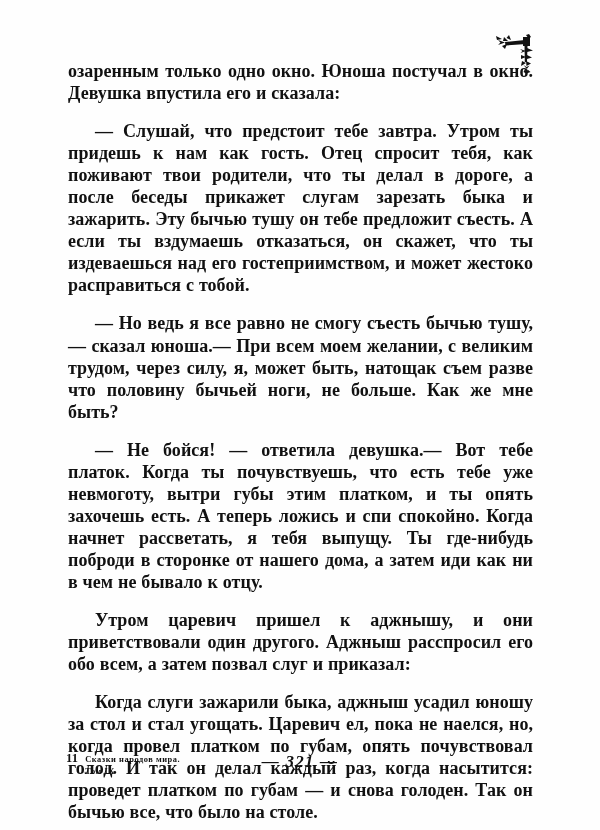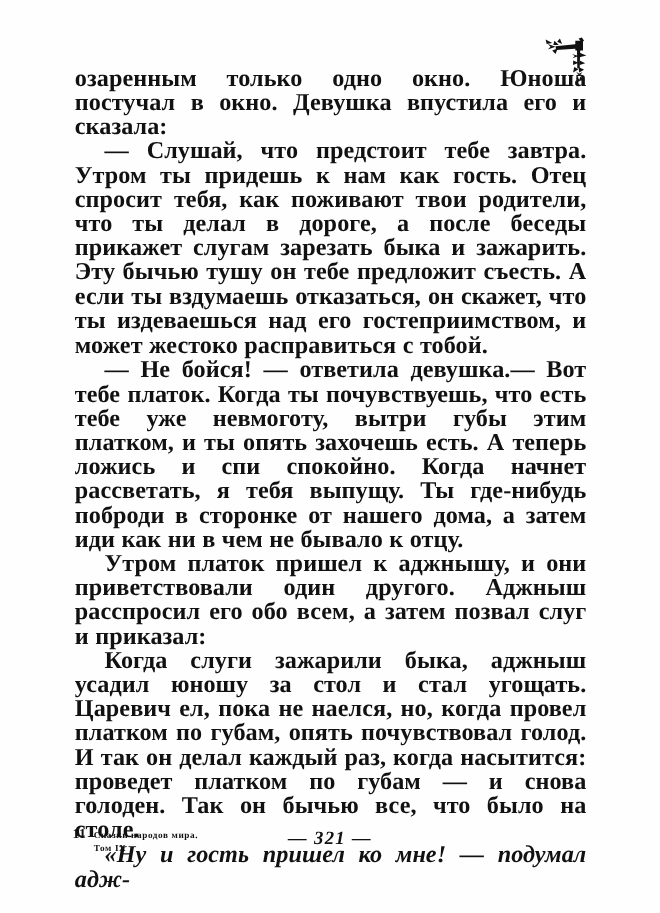--- a/index.html
+++ b/index.html
@@ -35,29 +35,29 @@
     position: absolute;
     left: 68px;
     top: 60px;
     width: 465px;
   }
 
   .para {
     margin: 0;
     text-align: justify;
     text-align-last: left;
-    font-size: 22px;
+    font-size: 18px;
     line-height: 22.05px;
     letter-spacing: 0.05px;
     word-spacing: 0.3px;
     -webkit-font-smoothing: none;
     font-weight: 600;
     hyphens: manual;
   }
-  .para.indent { text-indent: 27px; }
+  .para.indent { text-indent: 27px; margin-top: 16px; }
   .para.cont  { text-indent: 0; }
 
   
   .para.tail { text-align: justify; text-align-last: justify; font-style: italic; }
 
   
   .footer {
     position: absolute;
     left: 0;
     top: 752px;
@@ -138,22 +138,23 @@
         <path d="M31.5 37 L34.8 41 L37.5 37.5 L34.5 39 Z"></path>
         <path d="M33 41 L35 46 L31.5 44 Z"></path>
         <path d="M35.5 41.5 L38.5 44 L34.5 45.5 Z"></path>
       </g>
     </svg>
   </div>
 
   <div class="textblock">
     <p class="para cont">озаренным только одно окно. Юноша постучал в окно. Девушка впустила его и сказала:</p>
     <p class="para indent">— Слушай, что предстоит тебе завтра. Утром ты придешь к нам как гость. Отец спросит тебя, как поживают твои родители, что ты делал в дороге, а после беседы прикажет слугам зарезать быка и зажарить. Эту бычью тушу он тебе предложит съесть. А если ты вздумаешь отказаться, он скажет, что ты издеваешься над его гостеприимством, и может жестоко расправиться с тобой.</p>
+    <p class="para indent">— Но ведь я все равно не смогу съесть бычью тушу,— сказал юноша.— При всем моем желании, с великим трудом, через силу, я, может быть, натощак съем разве что половину бычьей ноги, не больше. Как же мне быть?</p>
     <p class="para indent">— Не бойся! — ответила девушка.— Вот тебе платок. Когда ты почувствуешь, что есть тебе уже невмоготу, вытри губы этим платком, и ты опять захочешь есть. А теперь ложись и спи спокойно. Когда начнет рассветать, я тебя выпущу. Ты где-нибудь поброди в сторонке от нашего дома, а затем иди как ни в чем не бывало к отцу.</p>
-    <p class="para indent">Утром платок пришел к аджнышу, и они приветствовали один другого. Аджныш расспросил его обо всем, а затем позвал слуг и приказал:</p>
+    <p class="para indent">Утром царевич пришел к аджнышу, и они приветствовали один другого. Аджныш расспросил его обо всем, а затем позвал слуг и приказал:</p>
     <p class="para indent">Когда слуги зажарили быка, аджныш усадил юношу за стол и стал угощать. Царевич ел, пока не наелся, но, когда провел платком по губам, опять почувствовал голод. И так он делал каждый раз, когда насытится: проведет платком по губам — и снова голоден. Так он бычью все, что было на столе.</p>
     <p class="para indent tail">«Ну и гость пришел ко мне! — подумал адж-</p>
   </div>
 
   <div class="footer">
 
     <div class="signature">
       <span class="sig-num">11</span>
       <span class="sig-lines">
         <span class="sig-line">Сказки народов мира.</span>

